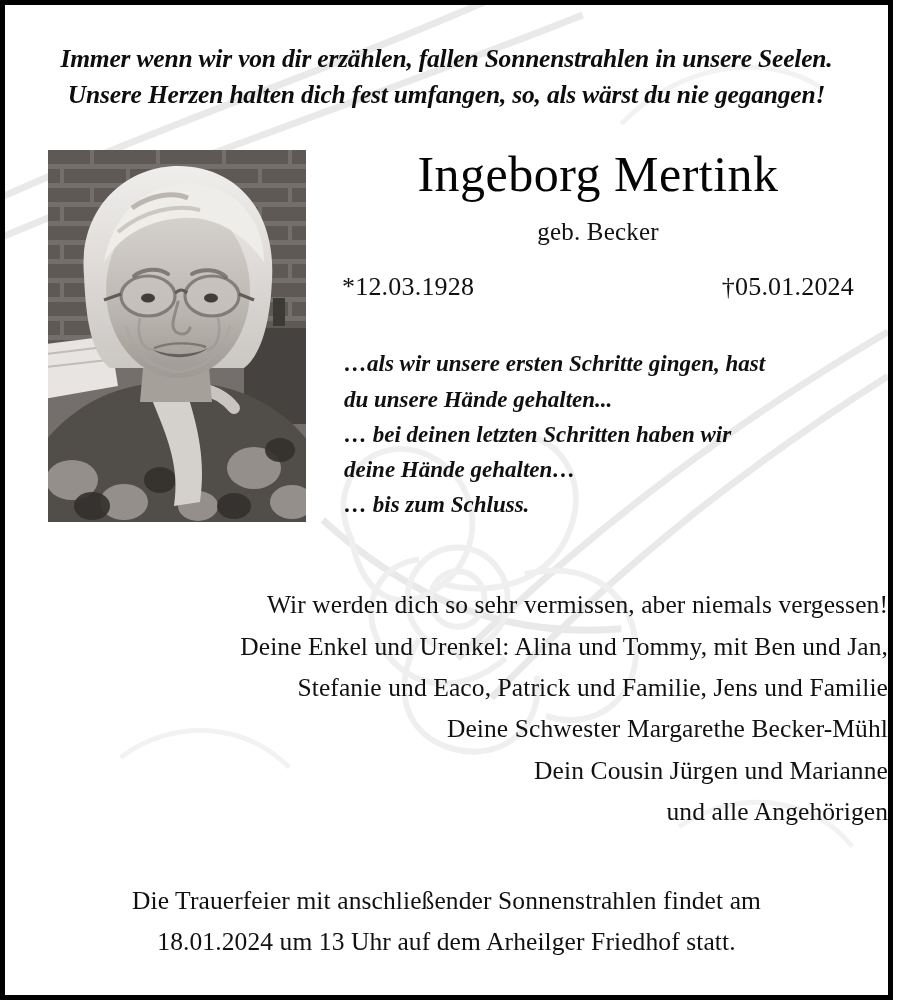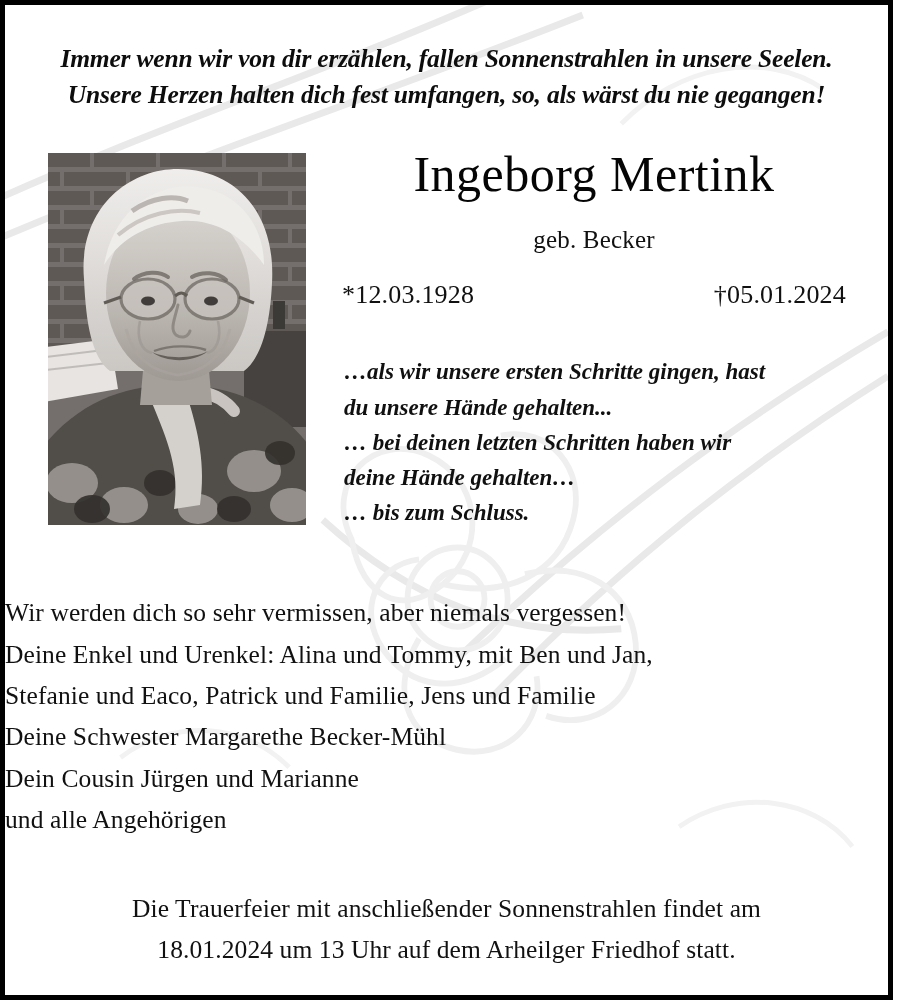--- a/index.html
+++ b/index.html
@@ -51,22 +51,22 @@
     font-size: 25.5px;
     line-height: 1.42;
     letter-spacing: -0.2px;
     color: #0d0d0d;
   }
   .verse .line { display: block; white-space: nowrap; }
 
   
   .band {
     display: flex;
-    align-items: center;
-    padding: 28px 12px 0 0;
+    align-items: flex-end;
+    padding: 28px 4px 0 0;
   }
 
   .photo-wrap {
     flex: 0 0 auto;
     margin-left: 43px;
     margin-top: 7px;
   }
   .photo {
     width: 258px;
     height: 372px;
@@ -85,21 +85,21 @@
     font-size: 50px;
     line-height: 1.04;
     font-weight: normal;
     letter-spacing: 0.5px;
     margin: 7px 0 0 0;
     color: #050505;
   }
 
   .maiden {
     font-size: 25px;
-    margin-top: 26px;
+    margin-top: 18px;
     letter-spacing: 0.2px;
   }
 
   .dates {
     display: flex;
     justify-content: space-between;
     font-size: 26px;
     margin-top: 26px;
     padding: 0 8px 0 8px;
     letter-spacing: 0.2px;
@@ -114,21 +114,21 @@
     font-weight: bold;
     font-size: 23px;
     line-height: 1.53;
     padding-left: 10px;
     color: #101010;
   }
   .poem .line { display: block; white-space: nowrap; font-family: Liberation Serif, serif; }
 
   
   .mourners {
-    text-align: left;
+    text-align: right;
     margin-top: 62px;
     font-size: 25.5px;
     line-height: 1.62;
     letter-spacing: 0.1px;
   }
   .mourners .line { display: block; white-space: nowrap; }
 
   
   .service {
     text-align: center;

